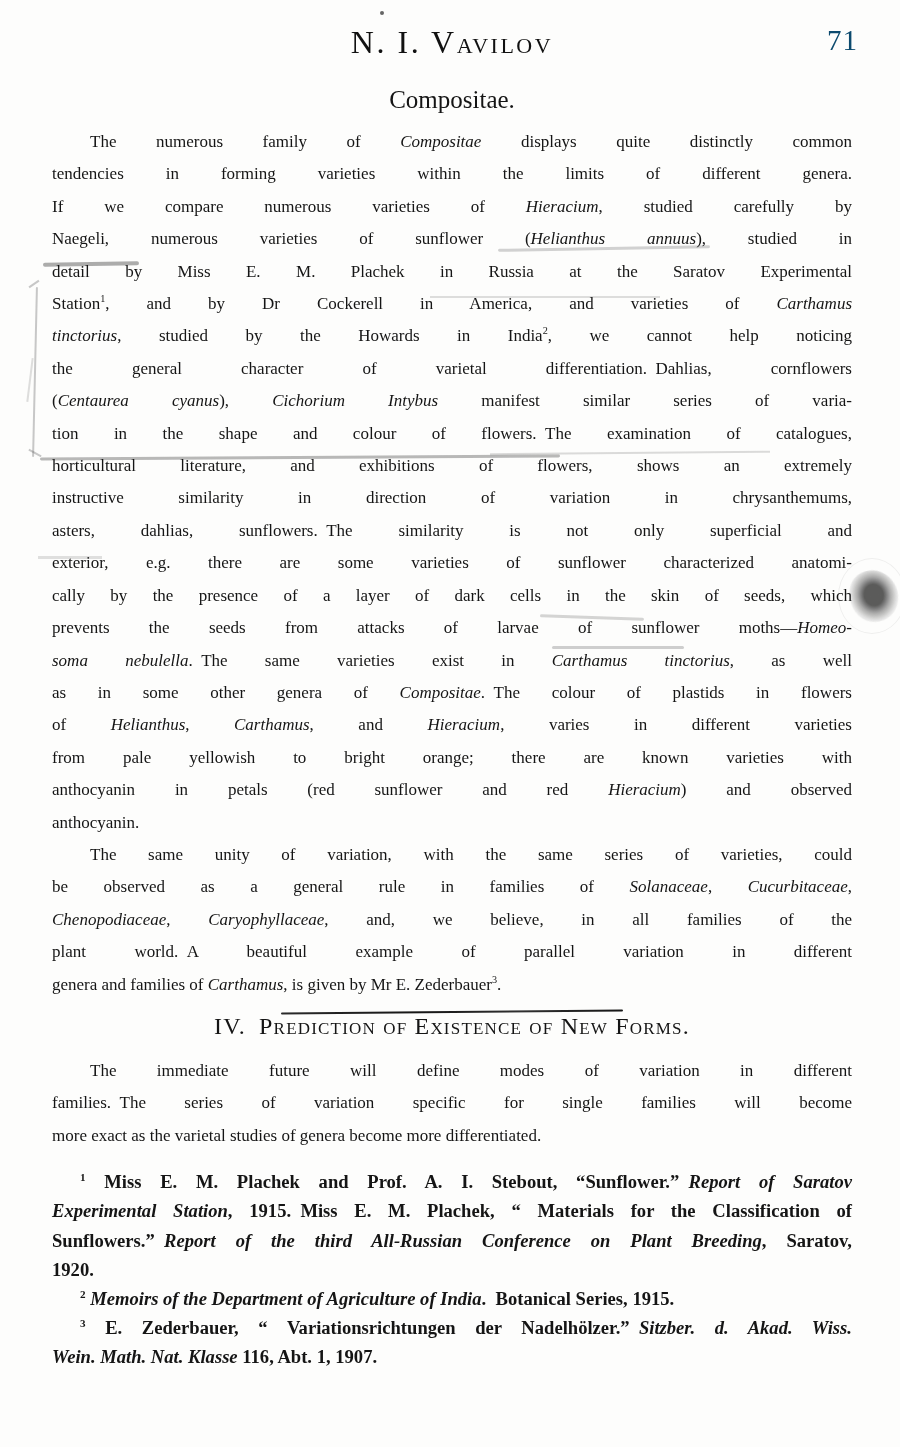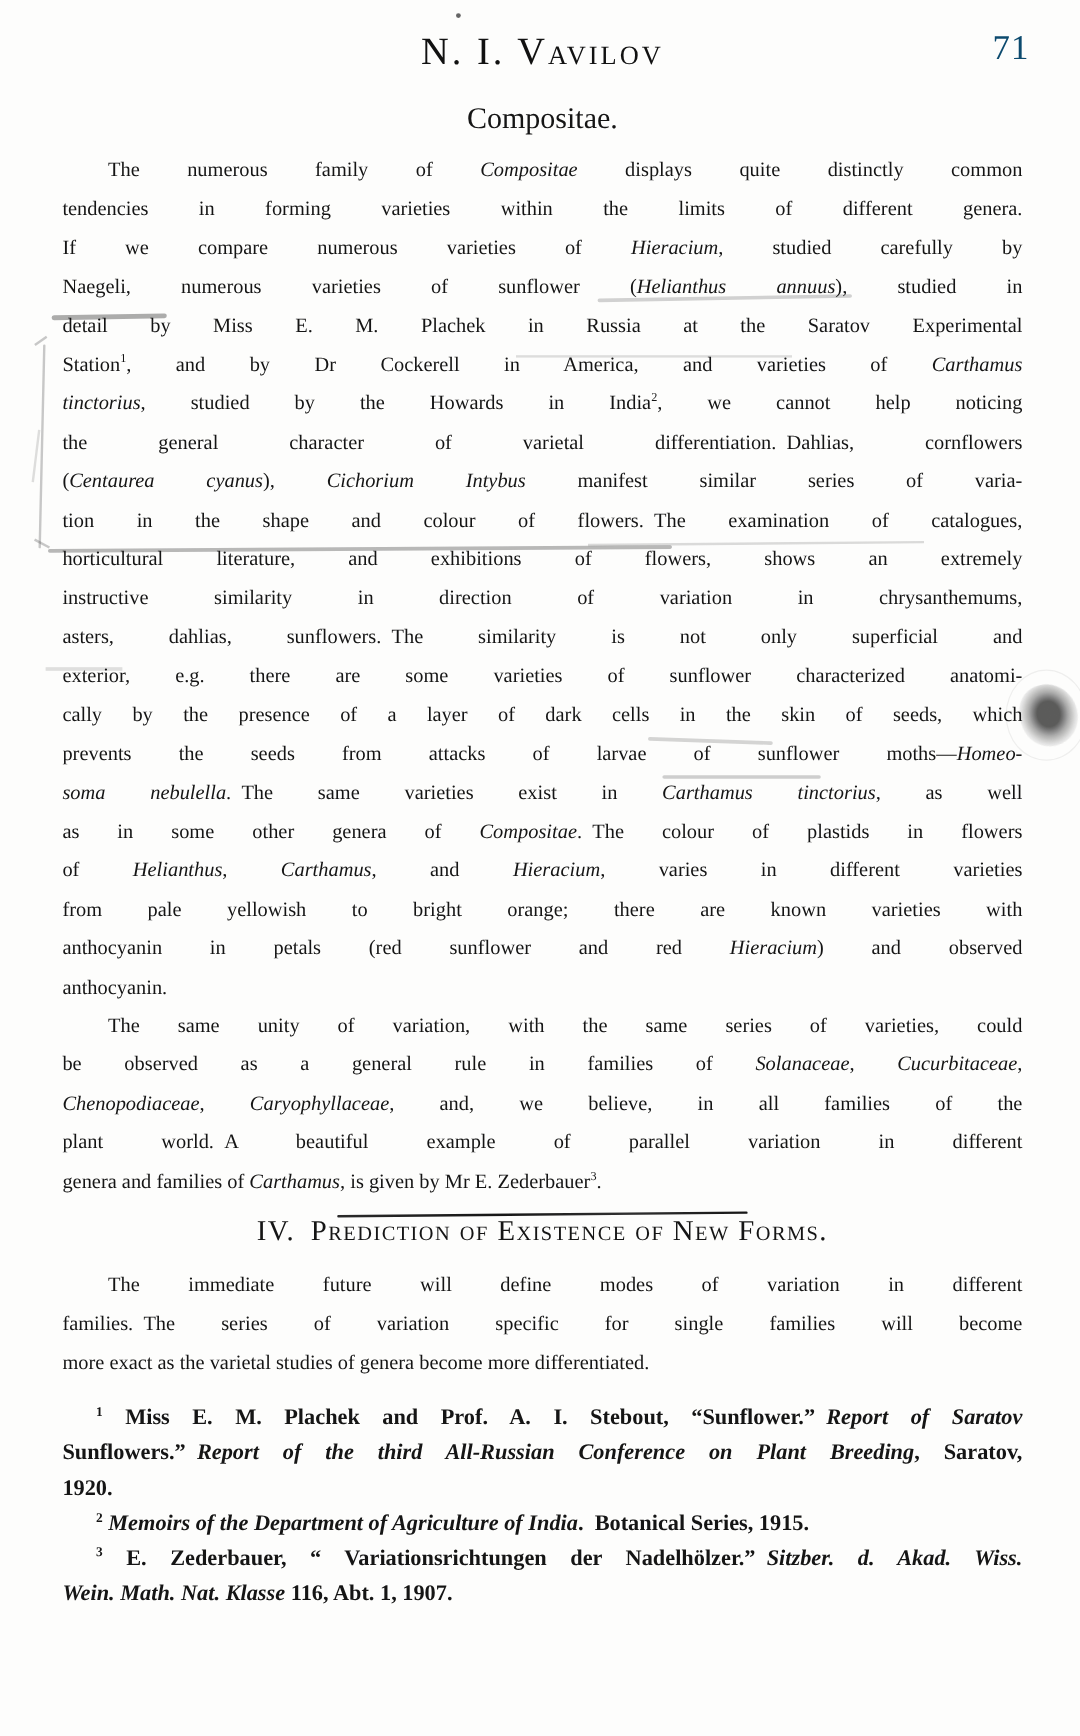--- a/index.html
+++ b/index.html
@@ -179,20 +179,21 @@
 
     <div class="para p3">
         <div class="tline"><span>The immediate future will define modes of variation in different</span></div>
         <div class="tline"><span>families. The series of variation specific for single families will become</span></div>
         <div class="tline"><span>more exact as the varietal studies of genera become more differentiated.</span></div>
       </div>
 
     <div class="footnotes">
       <div class="fnote">
           <div class="tline"><span class="sup">1</span><span> Miss E. M. Plachek and Prof. A. I. Stebout, “Sunflower.” </span><span class="it">Report of Saratov</span></div>
+          <div class="tline"><span class="it">Experimental Station</span><span>, 1915. Miss E. M. Plachek, “ Materials for the Classification of</span></div>
           <div class="tline"><span>Sunflowers.” </span><span class="it">Report of the third All-Russian Conference on Plant Breeding</span><span>, Saratov,</span></div>
           <div class="tline"><span>1920.</span></div>
         </div>
       <div class="fnote">
           <div class="tline"><span class="sup">2</span><span> </span><span class="it">Memoirs of the Department of Agriculture of India</span><span>. Botanical Series, 1915.</span></div>
         </div>
       <div class="fnote">
           <div class="tline"><span class="sup">3</span><span> E. Zederbauer, “ Variationsrichtungen der Nadelhölzer.” </span><span class="it">Sitzber. d. Akad. Wiss.</span></div>
           <div class="tline"><span class="it">Wein. Math. Nat. Klasse</span><span> 116, Abt. 1, 1907.</span></div>
         </div>

